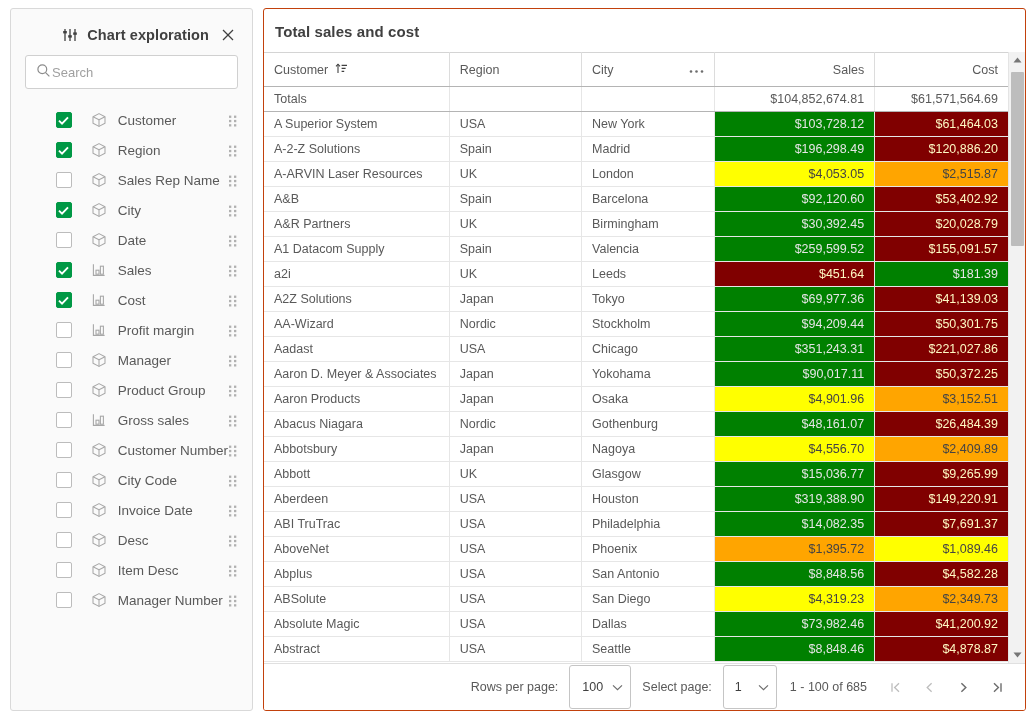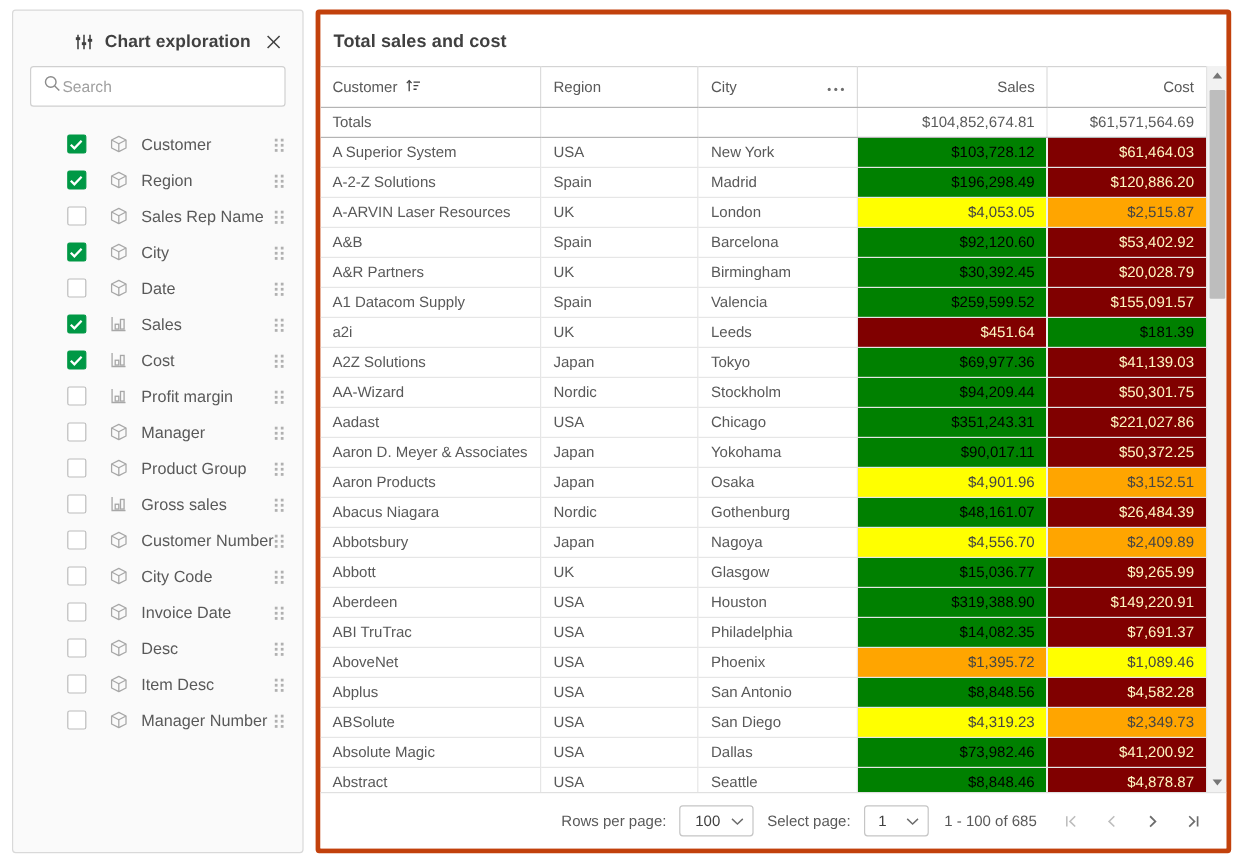--- a/index.html
+++ b/index.html
@@ -101,21 +101,21 @@
     color: #595959;
     flex: 1;
     white-space: nowrap;
   }
   .grip { width: 10px; height: 16px; flex: 0 0 10px; }
 
   
   .card {
     flex: 1;
     background: #ffffff;
-    border: 4px solid #c2410c;
+    border: 1px solid #c2410c;
     border-radius: 3px;
     display: flex;
     flex-direction: column;
     overflow: hidden;
     position: relative;
   }
   .card-title {
     font-size: 15px;
     font-weight: bold;
     color: #404040;
@@ -178,21 +178,21 @@
   table.grid tr.totals td {
     border-bottom: 1px solid #b4b4b4;
     background: #ffffff;
   }
   td.num { text-align: right; }
   td.m {
     text-align: right;
     border-right: 1px solid #ffffff;
     border-bottom: 1px solid #ffffff;
   }
-  td.m.green  { background: #008000; color: #000000; }
+  td.m.green  { background: #008000; color: #e5e5e5; }
   td.m.darkred{ background: #800000; color: #fef9c3; }
   td.m.yellow { background: #ffff00; color: #444444; }
   td.m.orange { background: #ffa500; color: #444444; }
 
   
   .vscroll {
     width: 17px;
     min-width: 17px;
     background: #f2f2f2;
     border-left: 1px solid #e4e4e4;
@@ -226,21 +226,21 @@
     align-items: center;
     justify-content: flex-end;
     gap: 11px;
     padding-right: 16px;
     background: #ffffff;
     font-size: 12.5px;
     color: #595959;
   }
   .f-label { white-space: nowrap; }
   .f-select {
-    height: 26px;
+    height: 44px;
     min-width: 62px;
     border: 1px solid #c5c5c5;
     border-radius: 3px;
     background: #ffffff;
     display: flex;
     align-items: center;
     justify-content: space-between;
     padding: 0 7px 0 12px;
     gap: 8px;
     cursor: pointer;

